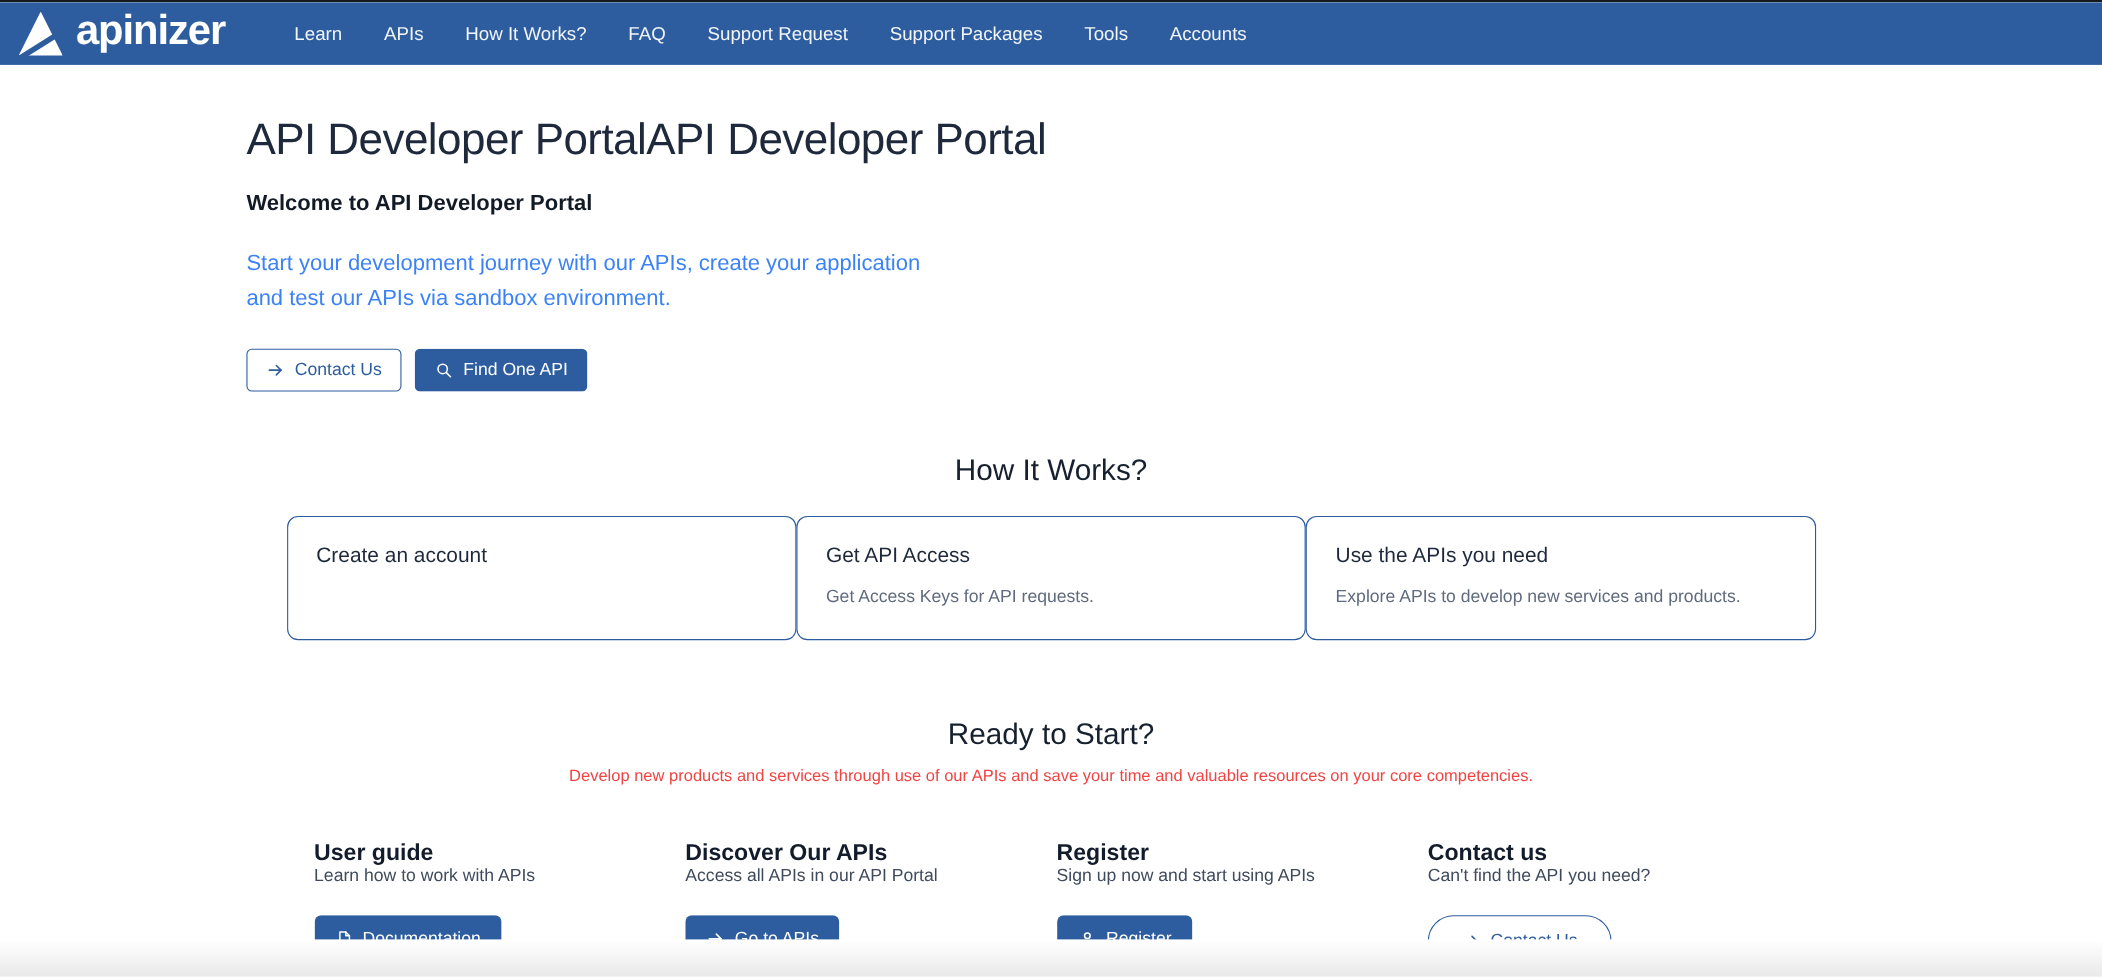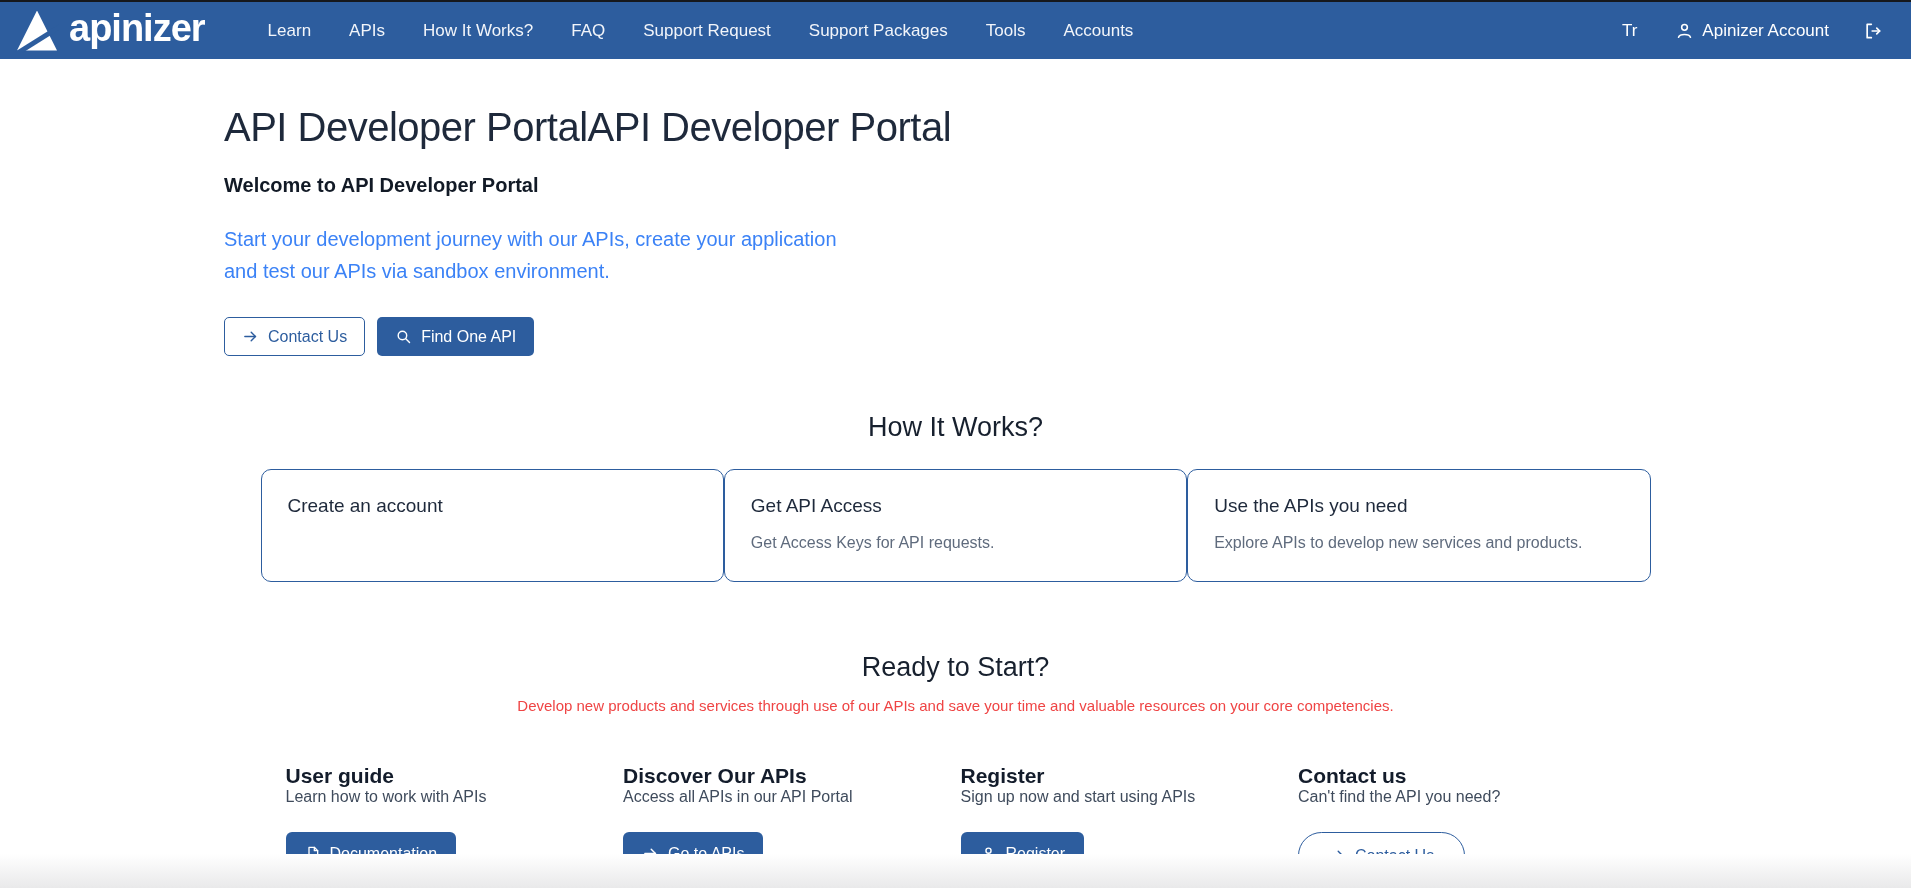--- a/index.html
+++ b/index.html
@@ -102,39 +102,20 @@
     <span class="nav-item">Learn</span>
     <span class="nav-item">APIs</span>
     <span class="nav-item">How It Works?</span>
     <span class="nav-item">FAQ</span>
     <span class="nav-item">Support Request</span>
     <span class="nav-item">Support Packages</span>
     <span class="nav-item">Tools</span>
     <span class="nav-item">Accounts</span>
   </nav>
 
-  <div class="nav-right">
-    <span class="nav-lang">Tr</span>
-    <span class="nav-account">
-      <span class="icon">
-        <svg width="19" height="19" viewBox="0 0 24 24" fill="none" stroke="#ffffff" stroke-width="2" stroke-linecap="round">
-          <circle cx="12" cy="8" r="3.6"></circle>
-            <path d="M4.5 20.5c1.6-4.6 13.4-4.6 15 0"></path>
-        </svg>
-      </span>
-      <span>Apinizer Account</span>
-    </span>
-    <span class="nav-logout">
-      <svg width="20" height="20" viewBox="0 0 24 24" fill="none" stroke="#ffffff" stroke-width="2" stroke-linecap="round" stroke-linejoin="round">
-        <path d="M10 4H5v16h5"></path>
-          <path d="M11 12h9"></path>
-          <path d="M16.5 8.5L20 12l-3.5 3.5"></path>
-      </svg>
-    </span>
-  </div>
 </header>
 
 <section class="hero">
   <h1 class="hero-title">API Developer PortalAPI Developer Portal</h1>
   <h2 class="hero-welcome">Welcome to API Developer Portal</h2>
   <p class="hero-desc">
     <span>Start your development journey with our APIs, create your application</span><br>
     <span>and test our APIs via sandbox environment.</span>
   </p>
   <div class="hero-buttons">

